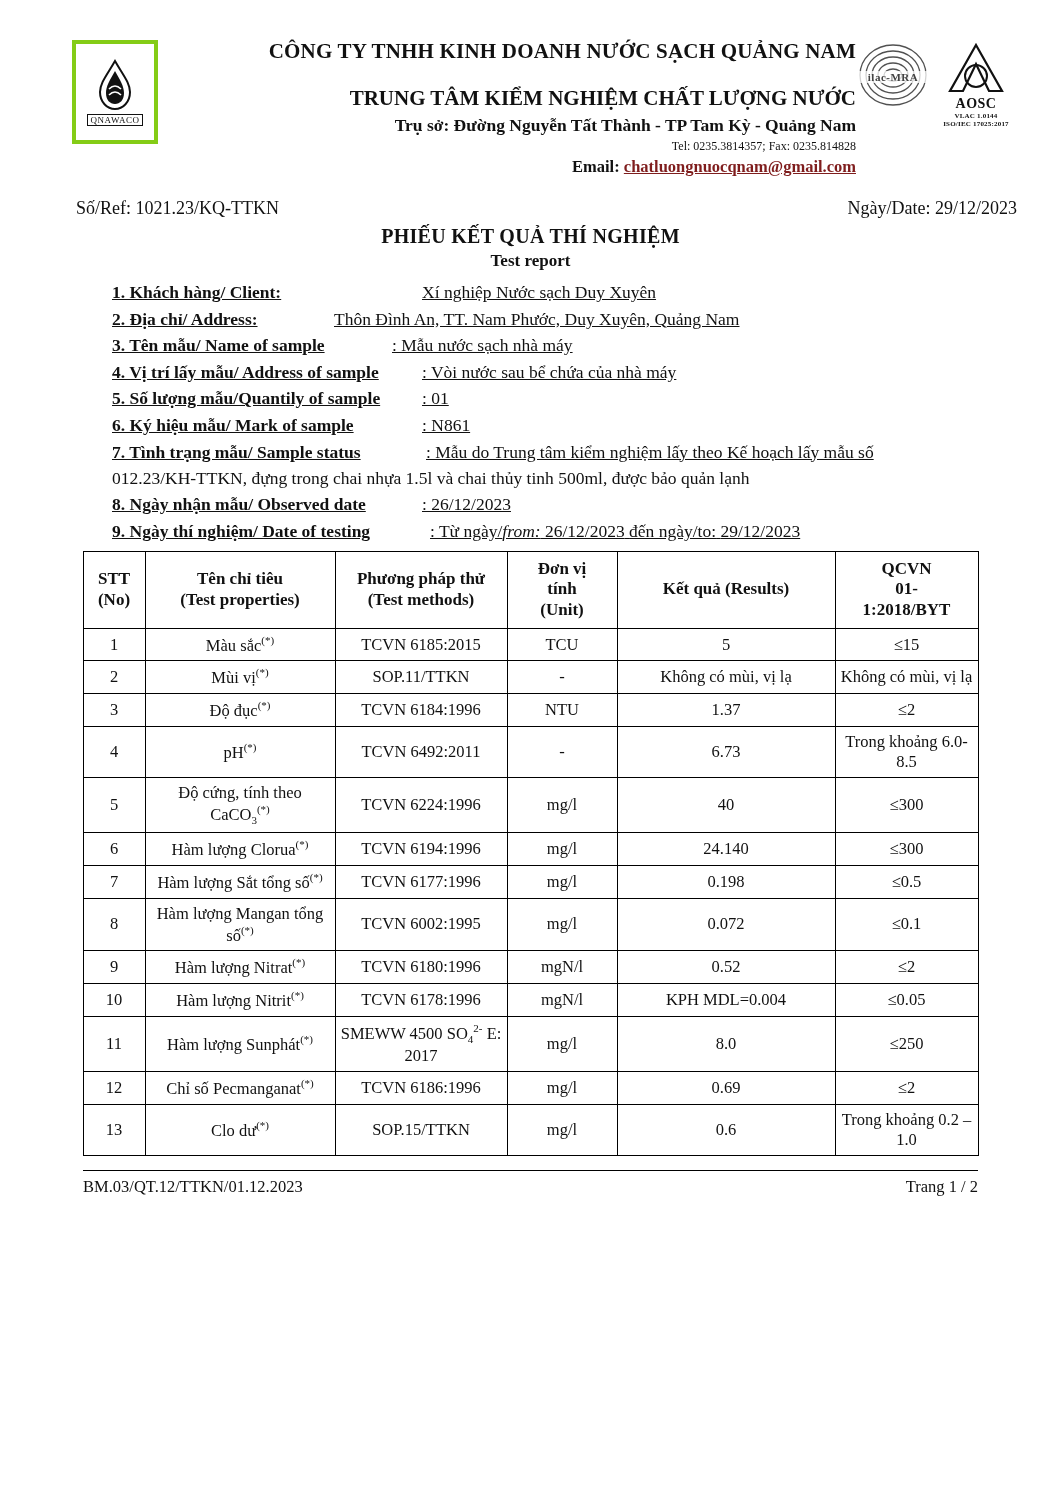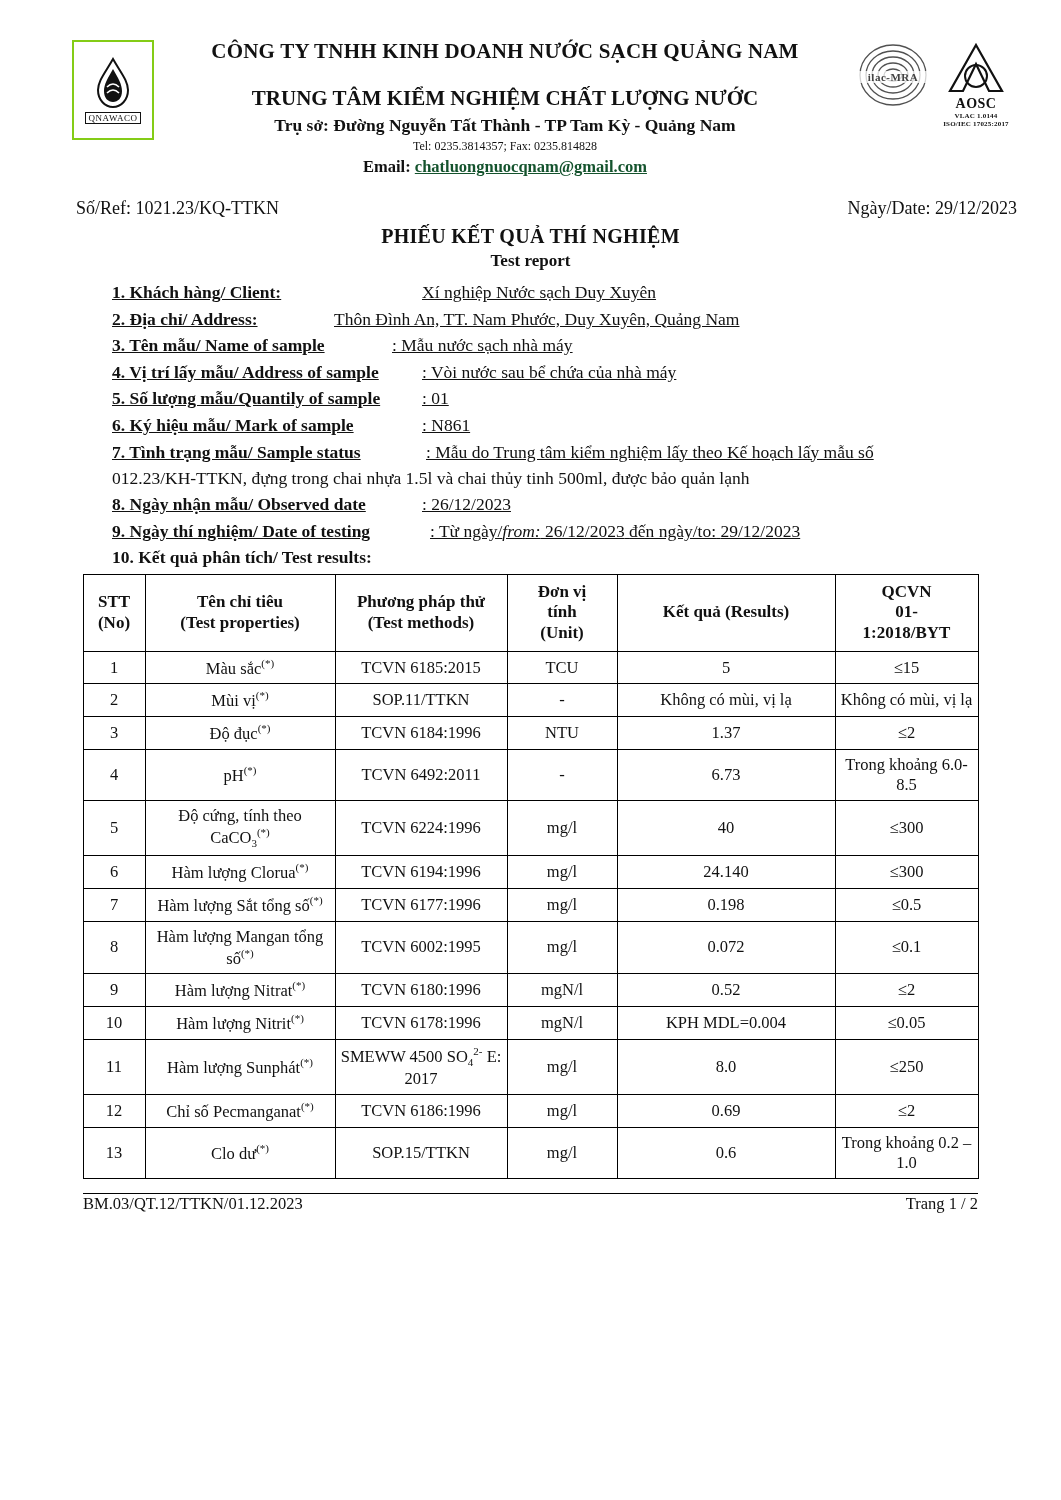--- a/index.html
+++ b/index.html
@@ -25,21 +25,21 @@
   
   .header {
     display: flex;
     align-items: flex-start;
     justify-content: space-between;
     padding: 0 6px;
   }
   .logo-box {
     width: 78px;
     height: 96px;
-    border: 2px solid #84cc16;
+    border: 4px solid #84cc16;
     margin-top: 18px;
     margin-left: 36px;
     display: flex;
     flex-direction: column;
     align-items: center;
     justify-content: center;
     flex: 0 0 auto;
   }
   .logo-drop {
     width: 40px;
@@ -49,21 +49,21 @@
   .logo-caption {
     font-size: 9px;
     letter-spacing: .5px;
     font-family: "Liberation Serif", serif;
     border: 1px solid #111;
     padding: 0 3px;
     margin-top: 3px;
   }
   .header-center {
     flex: 1 1 auto;
-    text-align: center;
+    text-align: right;
     padding-top: 16px;
   }
   .h-line1 {
     font-size: 21px;
     font-weight: bold;
     letter-spacing: .2px;
     line-height: 1.25;
   }
   .h-line2 {
     font-size: 21px;
@@ -80,21 +80,21 @@
     font-size: 12px;
     font-weight: normal;
     line-height: 1.45;
   }
   .h-line5 {
     font-size: 16.5px;
     font-weight: bold;
     line-height: 1.5;
   }
   .h-line5 a {
-    color: #14532d;
+    color: #7f1d1d;
     text-decoration: underline;
     font-weight: bold;
   }
   .header-right {
     flex: 0 0 auto;
     display: flex;
     align-items: flex-start;
     gap: 7px;
     margin-top: 20px;
     margin-right: 10px;
@@ -246,20 +246,21 @@
   
   .footer {
     margin-top: 14px;
     border-top: 1.5px solid #000;
     width: 895px;
     margin-left: auto;
     margin-right: auto;
     display: flex;
     justify-content: space-between;
     font-size: 16.5px;
+    padding-top: 6px;
   }
 </style>
 </head>
 <body>
 
 <div class="page">
 
   <div class="header">
 
     <div class="logo-box">
@@ -363,21 +364,20 @@
       <span class="info-label">9. Ngày thí nghiệm/ Date of testing</span>
       <span class="info-value">
         <span>: Từ ngày/</span><span class="italic">from:</span>
         <span>26/12/2023</span>
         <span>đến ngày/to:</span>
         <span>29/12/2023</span>
       </span>
     </div>
   </div>
 
-  <div class="results-label">10. Kết quả phân tích/ Test results:</div>
 
   <table class="results">
     <colgroup>
       <col class="col-stt">
         <col class="col-name">
         <col class="col-method">
       <col class="col-unit">
         <col class="col-result">
         <col class="col-qcvn">
     </colgroup>

